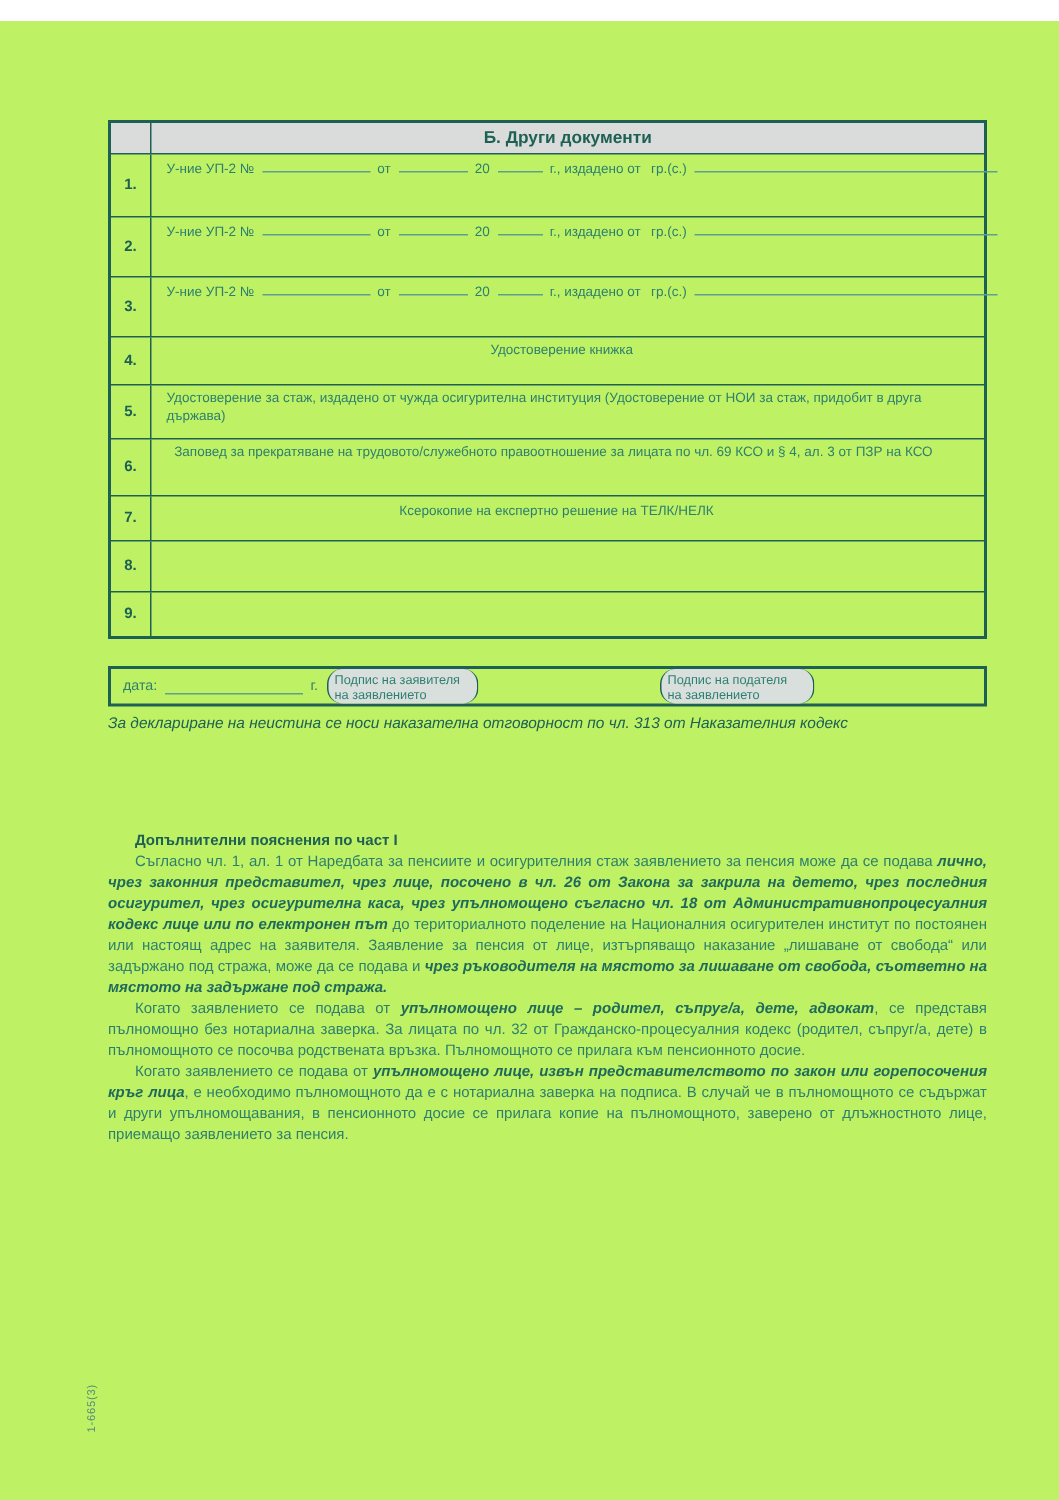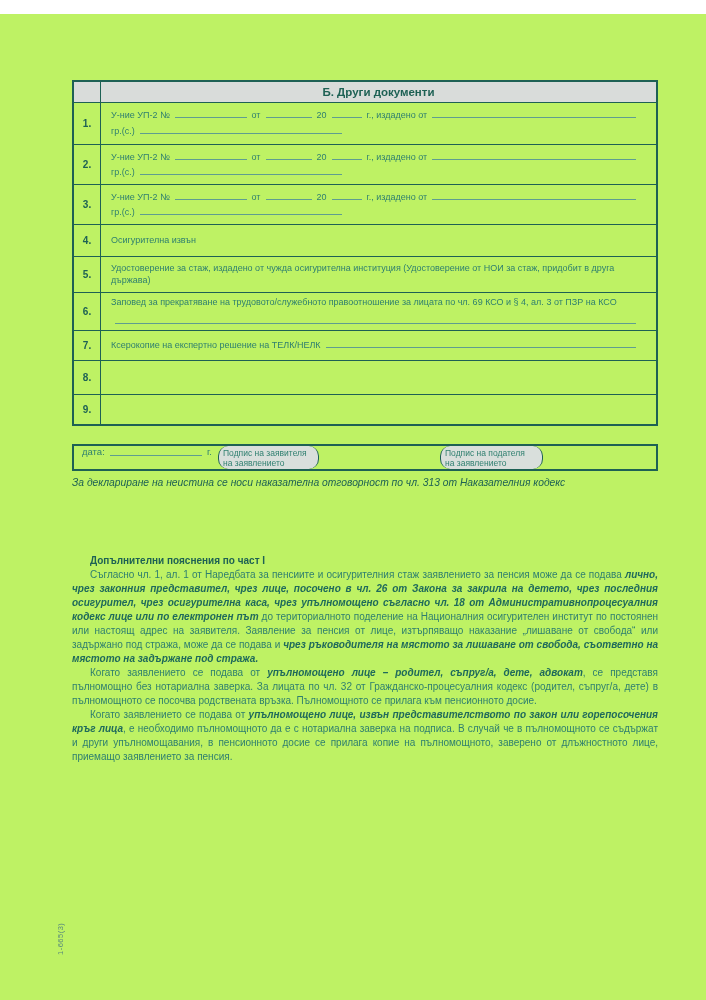--- a/index.html
+++ b/index.html
@@ -27,33 +27,33 @@
   .trow .numcol{border-right:1px solid var(--bd);}
   .tbody .trow:nth-child(1){height:42px}
   .tbody .trow:nth-child(2){height:40px}
   .tbody .trow:nth-child(3){height:40px}
   .tbody .trow:nth-child(4){height:32px}
   .tbody .trow:nth-child(5){height:36px}
   .tbody .trow:nth-child(6){height:38px}
   .tbody .trow:nth-child(7){height:30px}
   .tbody .trow:nth-child(8){height:34px}
   .tbody .trow:nth-child(9){height:30px}
-  .cellc{flex:1;min-width:0;padding:3px 18px 3px 10px;display:flex;flex-direction:column;
+  .cellc{flex:1;min-width:0;padding:3px 18px 3px 10px;display:flex;flex-direction:row;
          justify-content:space-evenly;font-size:9px;color:var(--txt);line-height:1.3;}
   .cellc.vcenter{justify-content:center;}
   .fline{display:flex;align-items:baseline;white-space:nowrap;}
   .lbl{color:var(--txt);}
   .fill{display:inline-block;height:9px;border-bottom:1px solid var(--line);margin:0 5px;flex:0 0 auto;}
   .fill.grow{flex:1 1 auto;margin-right:2px;}
   .w72{width:72px}.w46{width:46px}.w30{width:30px}.w202{width:202px}
   .fill-below{height:10px;border-bottom:1px solid var(--line);margin:4px 2px 2px 4px;}
   
   .sig{position:absolute;left:72px;top:430px;width:586px;height:27px;border:2px solid var(--bd);
        display:flex;align-items:stretch;color:var(--txt);}
-  .sig .date{flex:0 0 144px;display:flex;padding:0 6px 0 8px;font-size:9.5px;white-space:nowrap;}
+  .sig .date{flex:0 0 144px;display:flex;align-items:center;padding:0 6px 0 8px;font-size:9.5px;white-space:nowrap;}
   .sig .date .fill{flex:1;height:10px;}
   .sig .glabel{background:var(--gray2);border-left:1px solid var(--bd);border-right:1px solid var(--bd);
        font-size:8.5px;line-height:1.2;padding:2px 3px 0 4px;color:var(--txt);border-radius:10px;}
   .sig .g1{flex:0 0 101px;} .sig .g2{flex:0 0 103px;}
   .sig .sp1{flex:0 0 121px;} .sig .sp2{flex:1;}
   
   .note{position:absolute;left:72px;top:463px;width:600px;font-size:10.3px;font-weight:normal;
         font-style:italic;color:var(--bd);}
   .expl{position:absolute;left:72px;top:540px;width:586px;}
   .expl .hd{margin-left:18px;font-size:10px;font-weight:bold;color:var(--bd);line-height:14px;}
@@ -127,21 +127,21 @@
             </div>
             <div class="fline">
               <span class="lbl">гр.(с.)</span>
               <span class="fill w202"></span>
             </div>
           </div>
         </div>
         <div class="trow">
           <div class="numcol">4.</div>
           <div class="cellc vcenter">
-            <div class="lbl">Осигурителна извън</div>
+            <div class="lbl">Удостоверение книжка</div>
           </div>
         </div>
         <div class="trow">
           <div class="numcol">5.</div>
           <div class="cellc vcenter">
             <div class="lbl">Удостоверение за стаж, издадено от чужда осигурителна институция (Удостоверение от НОИ за стаж, придобит в друга държава)</div>
           </div>
         </div>
         <div class="trow">
           <div class="numcol">6.</div>

